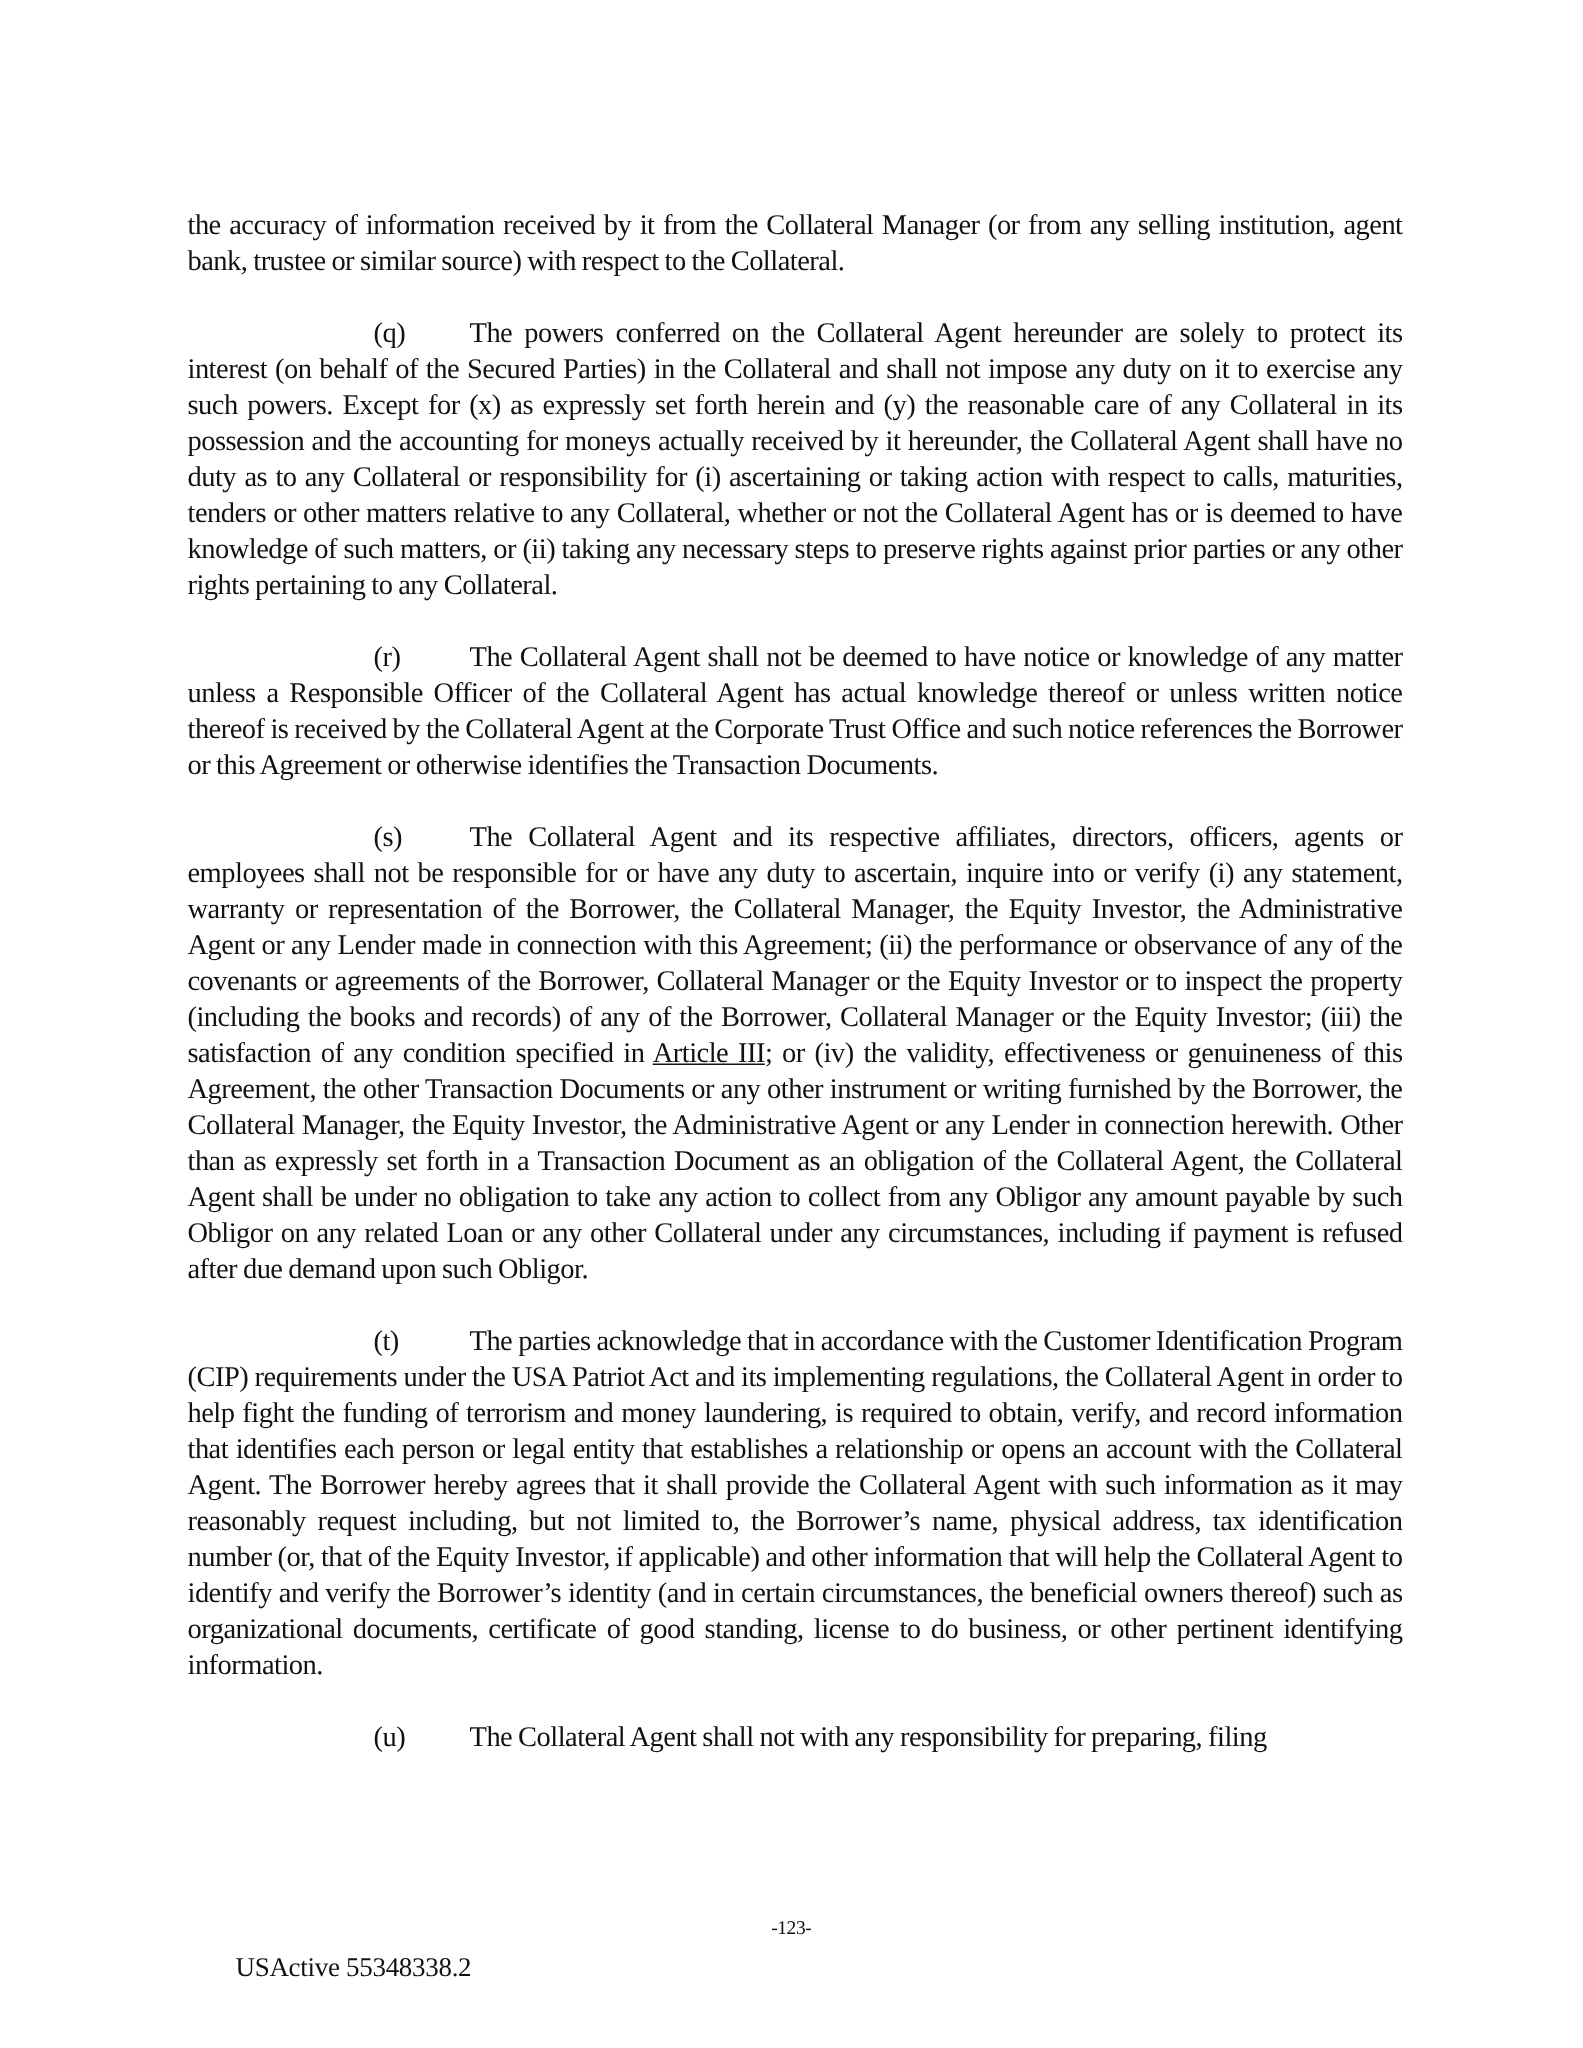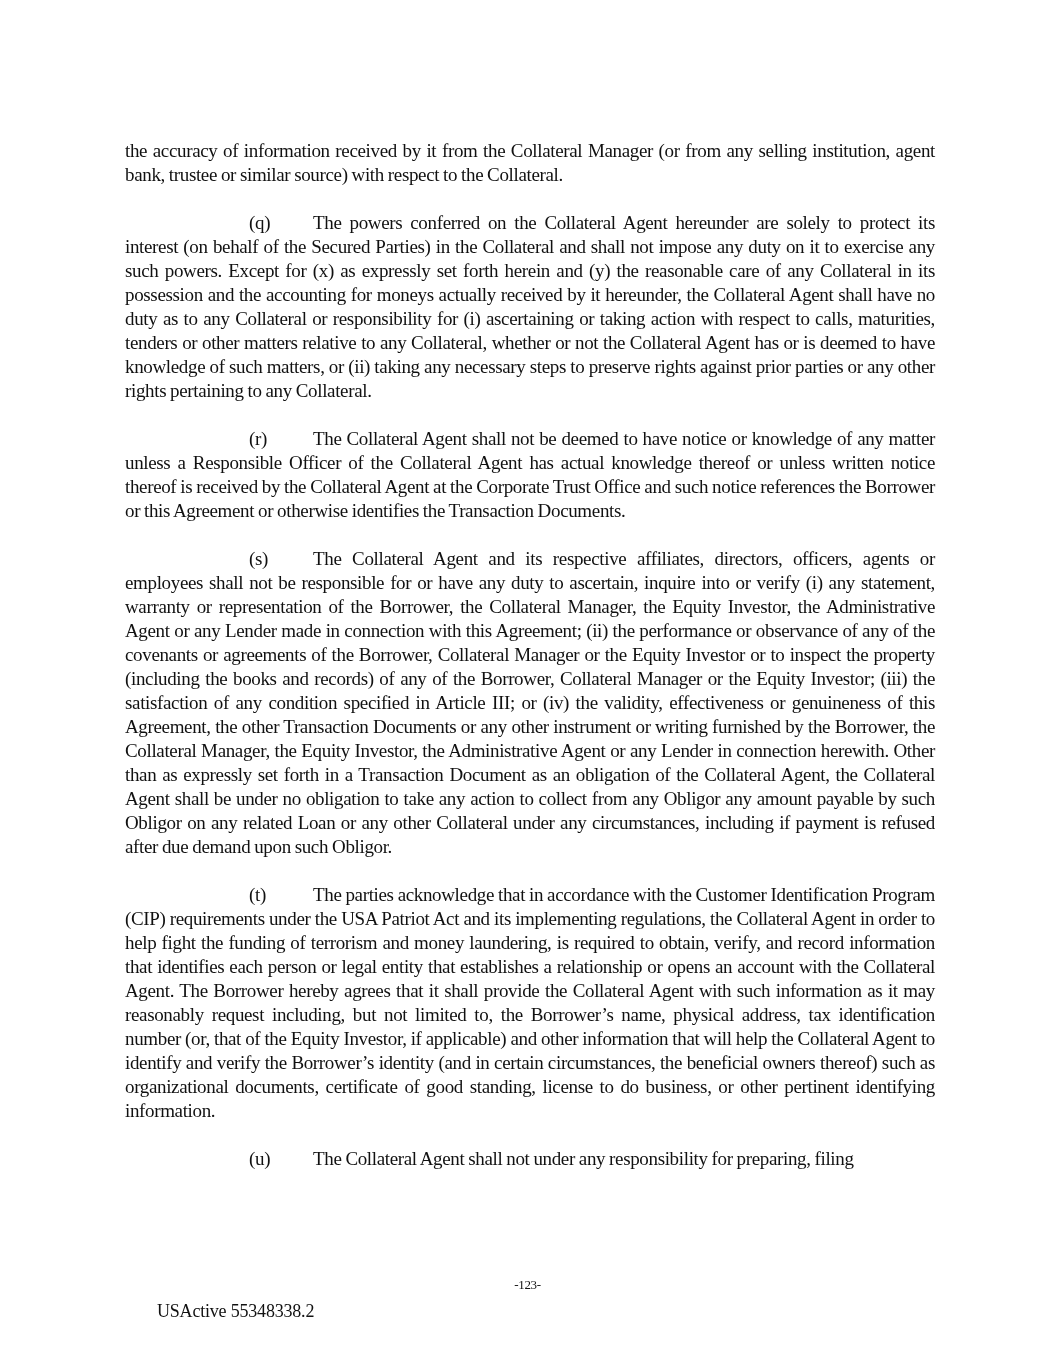--- a/index.html
+++ b/index.html
@@ -39,20 +39,21 @@
     }
     .para .label {
       display: inline-block;
       margin-left: 124px;
       width: 64px;
     }
     .para.cont {
       margin-bottom: 24px;
     }
     .underline {
+      text-decoration: underline;
     }
     .page-number {
       position: absolute;
       left: 0;
       width: 1055px;
       top: 1265px;
       text-align: center;
       font-size: 13px;
       letter-spacing: -0.3px;
     }
@@ -83,20 +84,20 @@
 
     <p class="para">
       <span class="label">(s)</span><span>The Collateral Agent and its respective affiliates, directors, officers, agents or employees shall not be responsible for or have any duty to ascertain, inquire into or verify (i) any statement, warranty or representation of the Borrower, the Collateral Manager, the Equity Investor, the Administrative Agent or any Lender made in connection with this Agreement; (ii) the performance or observance of any of the covenants or agreements of the Borrower, Collateral Manager or the Equity Investor or to inspect the property (including the books and records) of any of the Borrower, Collateral Manager or the Equity Investor; (iii) the satisfaction of any condition specified in </span><span class="underline">Article III</span><span>; or (iv) the validity, effectiveness or genuineness of this Agreement, the other Transaction Documents or any other instrument or writing furnished by the Borrower, the Collateral Manager, the Equity Investor, the Administrative Agent or any Lender in connection herewith.  Other than as expressly set forth in a Transaction Document as an obligation of the Collateral Agent, the Collateral Agent shall be under no obligation to take any action to collect from any Obligor any amount payable by such Obligor on any related Loan or any other Collateral under any circumstances, including if payment is refused after due demand upon such Obligor.</span>
     </p>
 
     <p class="para">
       <span class="label">(t)</span><span>The parties acknowledge that in accordance with the Customer Identification Program (CIP) requirements under the USA Patriot Act and its implementing regulations, the Collateral Agent in order to help fight the funding of terrorism and money laundering, is required to obtain, verify, and record information that identifies each person or legal entity that establishes a relationship or opens an account with the Collateral Agent. The Borrower hereby agrees that it shall provide the Collateral Agent with such information as it may reasonably request including, but not limited to, the Borrower’s name, physical address, tax identification number (or, that of the Equity Investor, if applicable) and other information that will help the Collateral Agent to identify and verify the Borrower’s identity (and in certain circumstances, the beneficial owners thereof) such as organizational documents, certificate of good standing, license to do business, or other pertinent identifying information.</span>
     </p>
 
     <p class="para">
-      <span class="label">(u)</span><span>The Collateral Agent shall not under any responsibility for preparing, filing</span>
+      <span class="label">(u)</span><span>The Collateral Agent shall not with any responsibility for preparing, filing</span>
     </p>
 
   </div>
 
   <div class="page-number">-123-</div>
   <div class="doc-id">USActive 55348338.2</div>
 </div>
 
 </body></html>

